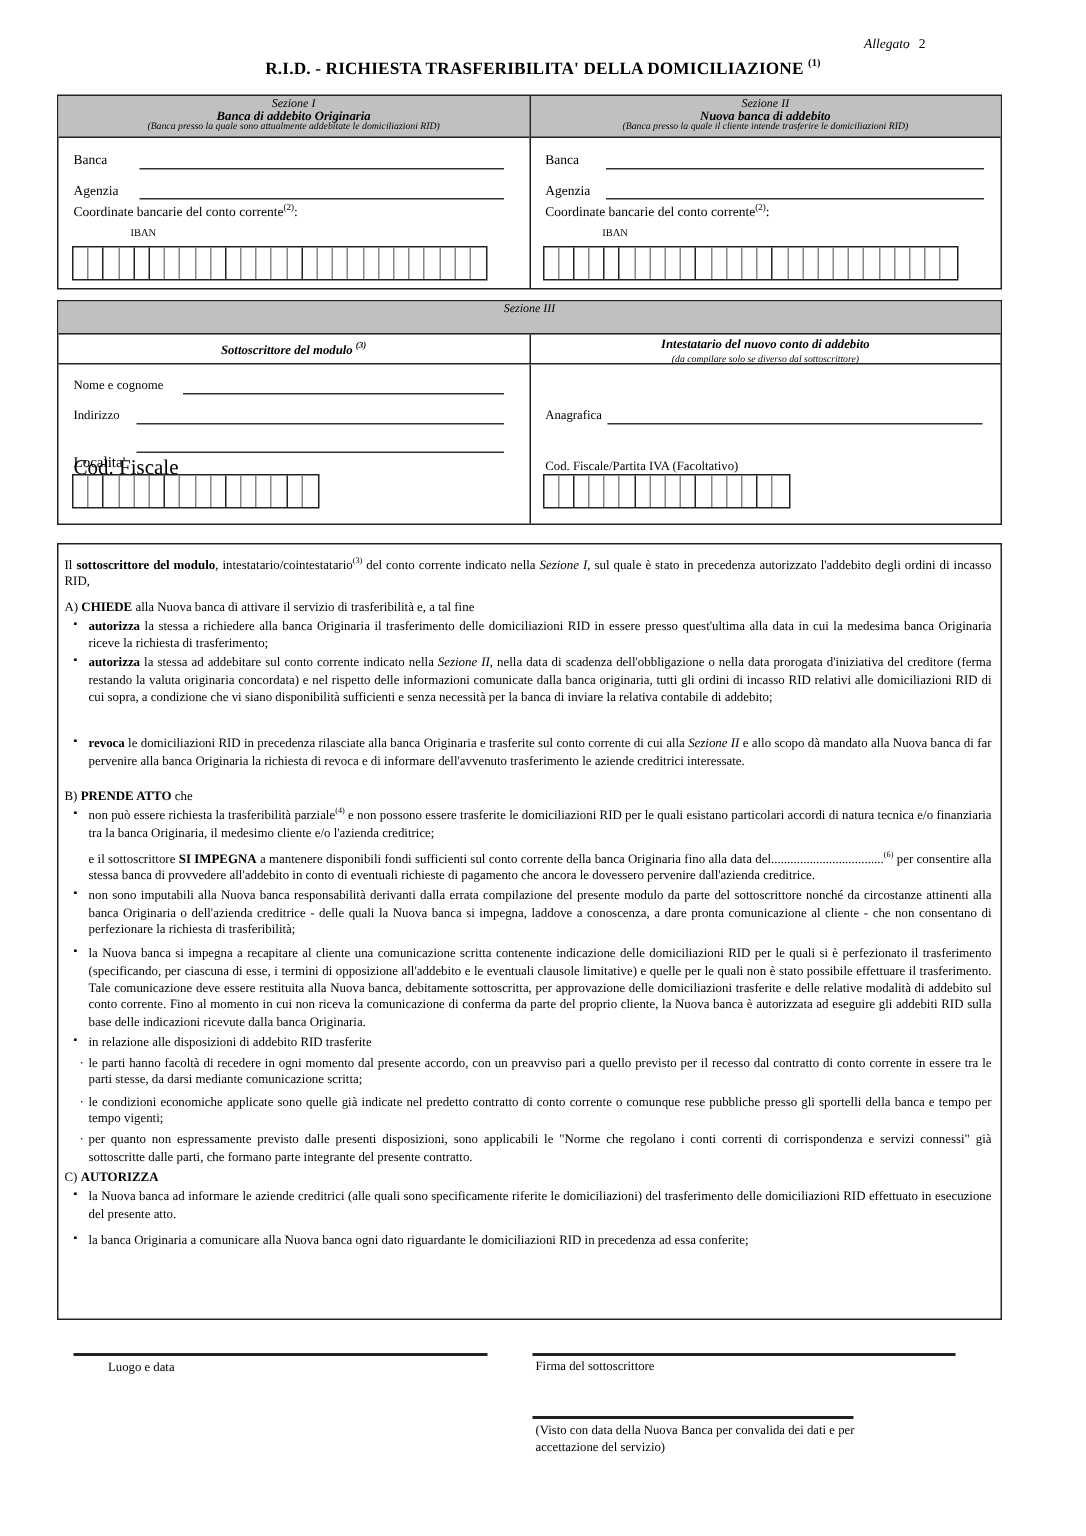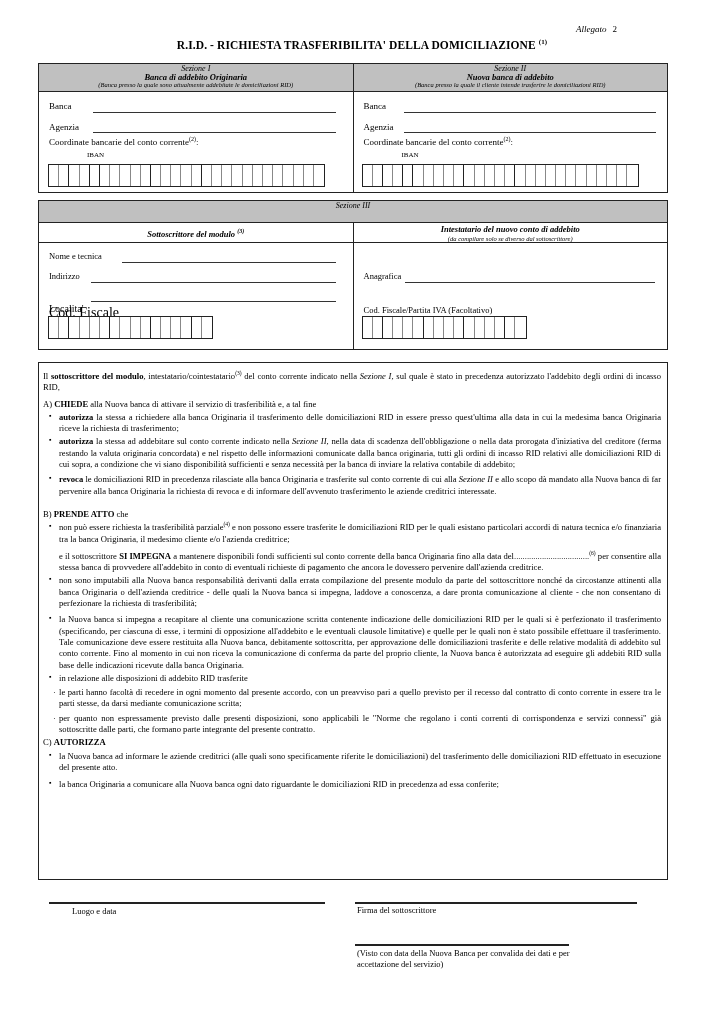--- a/index.html
+++ b/index.html
@@ -151,21 +151,21 @@
 <div class="abs box sec3">
   <div class="hdr">
     <div class="s">Sezione III</div>
   </div>
   <div class="sub">
     <div style="padding-top:5px"><span>Sottoscrittore del modulo</span> <sup class="small-sup">(3)</sup></div>
     <div><span>Intestatario del nuovo conto di addebito</span><br><span style="font-size:6.5px; font-weight:normal">(da compilare solo se diverso dal sottoscrittore)</span></div>
   </div>
   <div class="body">
     <div class="c">
-      <div class="field-row" style="top:8px; font-size:8.5px">Nome e tecnica</div>
+      <div class="field-row" style="top:8px; font-size:8.5px">Nome e cognome</div>
       <div class="uline" style="left:83px; width:214px; top:19px"></div>
       <div class="field-row" style="top:28px; font-size:8.5px">Indirizzo</div>
       <div class="uline" style="left:52px; width:245px; top:39px"></div>
       <div class="field-row" style="top:60px; font-size:10px">Localita'</div>
       <div class="uline" style="left:52px; width:245px; top:58px"></div>
       <div class="field-row" style="top:62px; font-size:14px">Cod. Fiscale</div>
       <div class="grid cf-grid" style="left:9px; top:73px">
           <div class="cell" style="width: 10.2px;"></div>
           <div class="cell gend" style="width: 10.2px;"></div>
           <div class="cell" style="width: 10.2px;"></div>
@@ -209,29 +209,30 @@
     </div>
   </div>
 </div>
 
 <div class="abs main">
   <p><span>Il </span><b>sottoscrittore del modulo</b><span>, intestatario/cointestatario</span><sup>(3)</sup><span> del conto corrente indicato nella </span><i>Sezione I</i><span>, sul quale è stato in precedenza autorizzato l'addebito degli ordini di incasso RID,</span></p>
   <div class="gap"></div>
   <p><span>A) </span><b>CHIEDE</b><span> alla Nuova banca di attivare il servizio di trasferibilità e, a tal fine</span></p>
   <div class="bl"><b>autorizza</b><span> la stessa a richiedere alla banca Originaria  il trasferimento delle domiciliazioni RID in essere presso quest'ultima alla data in cui la medesima banca Originaria riceve la richiesta di trasferimento;</span></div>
   <div class="bl"><b>autorizza</b><span> la stessa ad addebitare sul conto corrente indicato nella </span><i>Sezione II</i><span>, nella data di scadenza dell'obbligazione o nella data prorogata d'iniziativa del creditore (ferma restando la valuta originaria concordata) e nel rispetto delle informazioni comunicate dalla banca originaria, tutti gli ordini di incasso  RID relativi alle domiciliazioni RID di cui sopra,  a condizione che vi siano disponibilità sufficienti e senza necessità per la banca di inviare la relativa contabile di addebito;</span></div>
-  <div class="bl" style="margin-top:4px"><b>revoca</b><span>  le domiciliazioni RID in precedenza rilasciate alla banca Originaria e trasferite sul conto corrente di cui alla </span><i>Sezione II</i><span> e allo scopo dà mandato alla Nuova banca di far pervenire alla banca Originaria la richiesta di revoca e di informare dell'avvenuto trasferimento le aziende creditrici interessate.</span></div>
+  <div class="bl" style="margin-top:20px"><b>revoca</b><span>  le domiciliazioni RID in precedenza rilasciate alla banca Originaria e trasferite sul conto corrente di cui alla </span><i>Sezione II</i><span> e allo scopo dà mandato alla Nuova banca di far pervenire alla banca Originaria la richiesta di revoca e di informare dell'avvenuto trasferimento le aziende creditrici interessate.</span></div>
   <div class="gap2"></div>
   <p><span>B) </span><b>PRENDE ATTO</b><span> che</span></p>
   <div class="bl"><span>non può essere richiesta la trasferibilità parziale</span><sup>(4)</sup><span> e non possono essere trasferite le domiciliazioni RID per le quali esistano particolari accordi di natura tecnica e/o finanziaria tra la banca Originaria, il medesimo cliente e/o l'azienda creditrice;</span></div>
   <div class="indent"><span>e il sottoscrittore </span><b>SI IMPEGNA</b><span> a mantenere disponibili fondi sufficienti sul conto corrente della banca Originaria fino alla data del</span><span class="dots">...................................</span><sup>(6)</sup> <span>per consentire alla stessa banca di provvedere all'addebito in conto di eventuali richieste di pagamento che ancora le dovessero pervenire dall'azienda creditrice.</span></div>
   <div class="bl"><span>non sono imputabili alla Nuova banca responsabilità derivanti dalla errata compilazione del presente modulo da parte del sottoscrittore nonché da circostanze attinenti alla banca Originaria o dell'azienda creditrice - delle quali la Nuova banca si impegna, laddove a conoscenza, a dare pronta comunicazione al cliente - che non consentano di perfezionare la richiesta di trasferibilità;</span></div>
   <div class="bl" style="margin-top:5px"><span>la Nuova banca si impegna a recapitare al cliente una comunicazione scritta contenente indicazione delle domiciliazioni RID per le quali si è perfezionato il trasferimento (specificando, per ciascuna di esse, i termini di opposizione all'addebito e le eventuali clausole limitative) e quelle per le quali non è stato possibile effettuare il trasferimento. Tale comunicazione deve essere restituita alla Nuova banca, debitamente sottoscritta, per approvazione delle domiciliazioni trasferite e delle relative modalità di addebito sul conto corrente. Fino al momento in cui non riceva la comunicazione di conferma da parte del proprio cliente, la Nuova banca è autorizzata ad eseguire gli addebiti RID sulla base delle indicazioni ricevute dalla banca Originaria.</span></div>
   <div class="bl"><span>in relazione alle disposizioni di addebito RID trasferite</span></div>
   <div class="dot">le parti hanno facoltà di recedere in ogni momento dal presente accordo, con un preavviso pari a quello previsto per il recesso dal contratto di conto corrente in essere tra le parti stesse, da darsi mediante comunicazione scritta;</div>
+  <div class="dot">le condizioni economiche applicate sono quelle già indicate nel predetto contratto di conto corrente o comunque rese pubbliche presso gli sportelli della banca e tempo per tempo vigenti;</div>
   <div class="dot">per quanto non espressamente previsto dalle presenti disposizioni, sono applicabili le "Norme che regolano i conti correnti di corrispondenza e servizi connessi" già sottoscritte dalle parti, che formano parte integrante del presente contratto.</div>
   <p style="margin-top:2px"><span>C) </span><b>AUTORIZZA</b></p>
   <div class="bl">la Nuova banca ad informare le aziende creditrici (alle quali sono specificamente riferite le domiciliazioni) del trasferimento delle domiciliazioni RID effettuato in  esecuzione del presente atto.</div>
   <div class="bl" style="margin-top:6px">la banca Originaria a comunicare alla Nuova banca ogni dato riguardante le domiciliazioni RID in precedenza ad essa conferite;</div>
 </div>
 
 <div class="abs sig-line" style="left:49px; top:902px; width:276px"></div>
 <div class="abs sig-label" style="left:72px; top:906px">Luogo e data</div>
 <div class="abs sig-line" style="left:355px; top:902px; width:282px"></div>
 <div class="abs sig-label" style="left:357px; top:905px">Firma del sottoscrittore</div>

